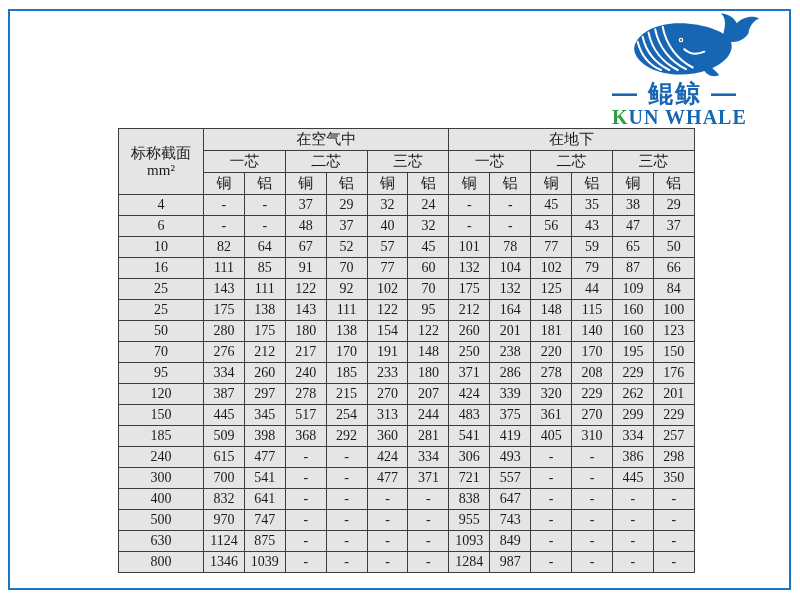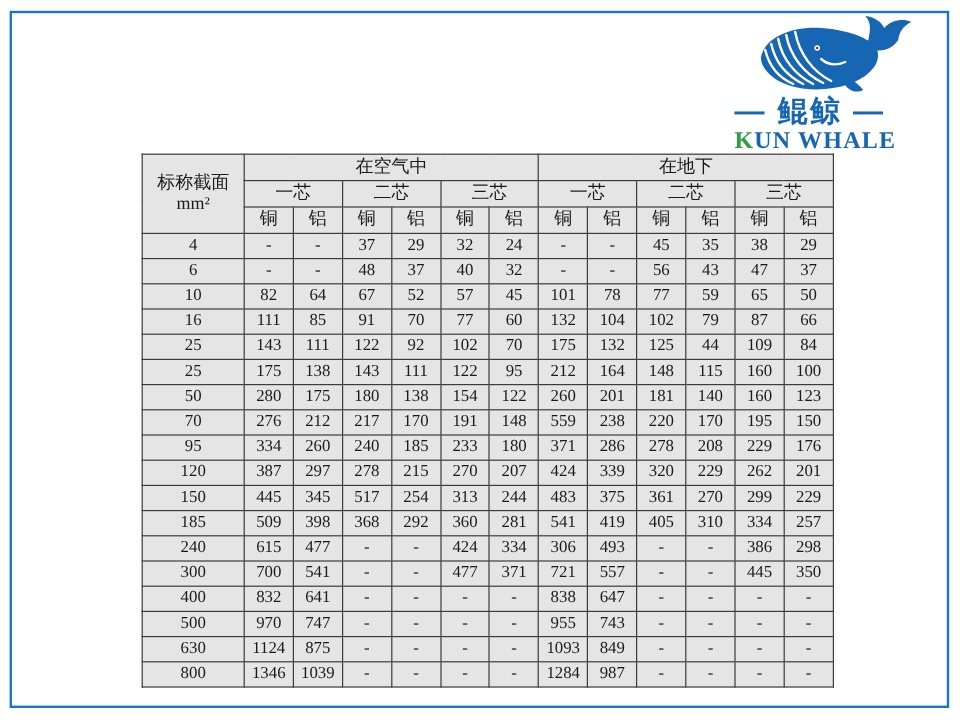--- a/index.html
+++ b/index.html
@@ -236,21 +236,21 @@
         <td>123</td>
       </tr>
       <tr>
         <td>70</td>
         <td>276</td>
         <td>212</td>
         <td>217</td>
         <td>170</td>
         <td>191</td>
         <td>148</td>
-        <td>559</td>
+        <td>250</td>
         <td>238</td>
         <td>220</td>
         <td>170</td>
         <td>195</td>
         <td>150</td>
       </tr>
       <tr>
         <td>95</td>
         <td>334</td>
         <td>260</td>

